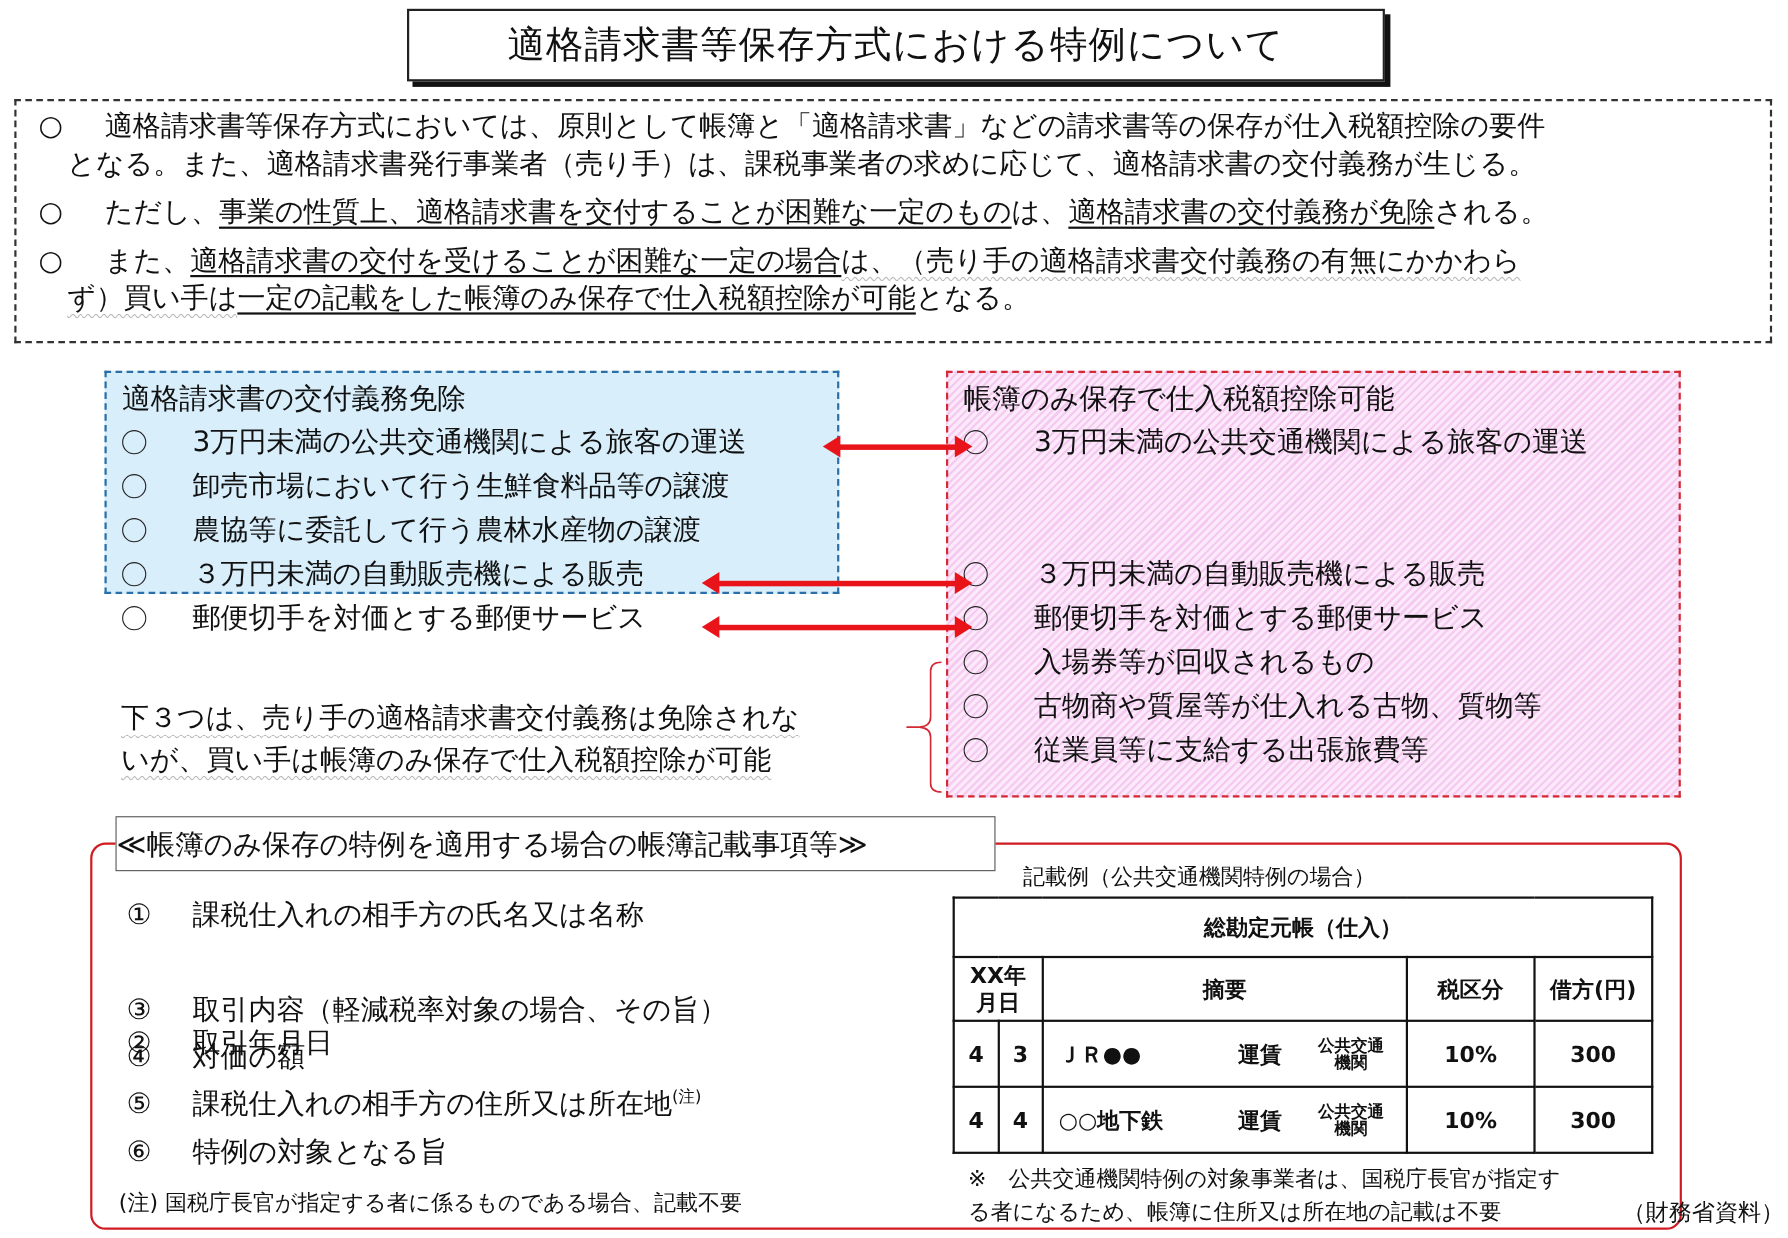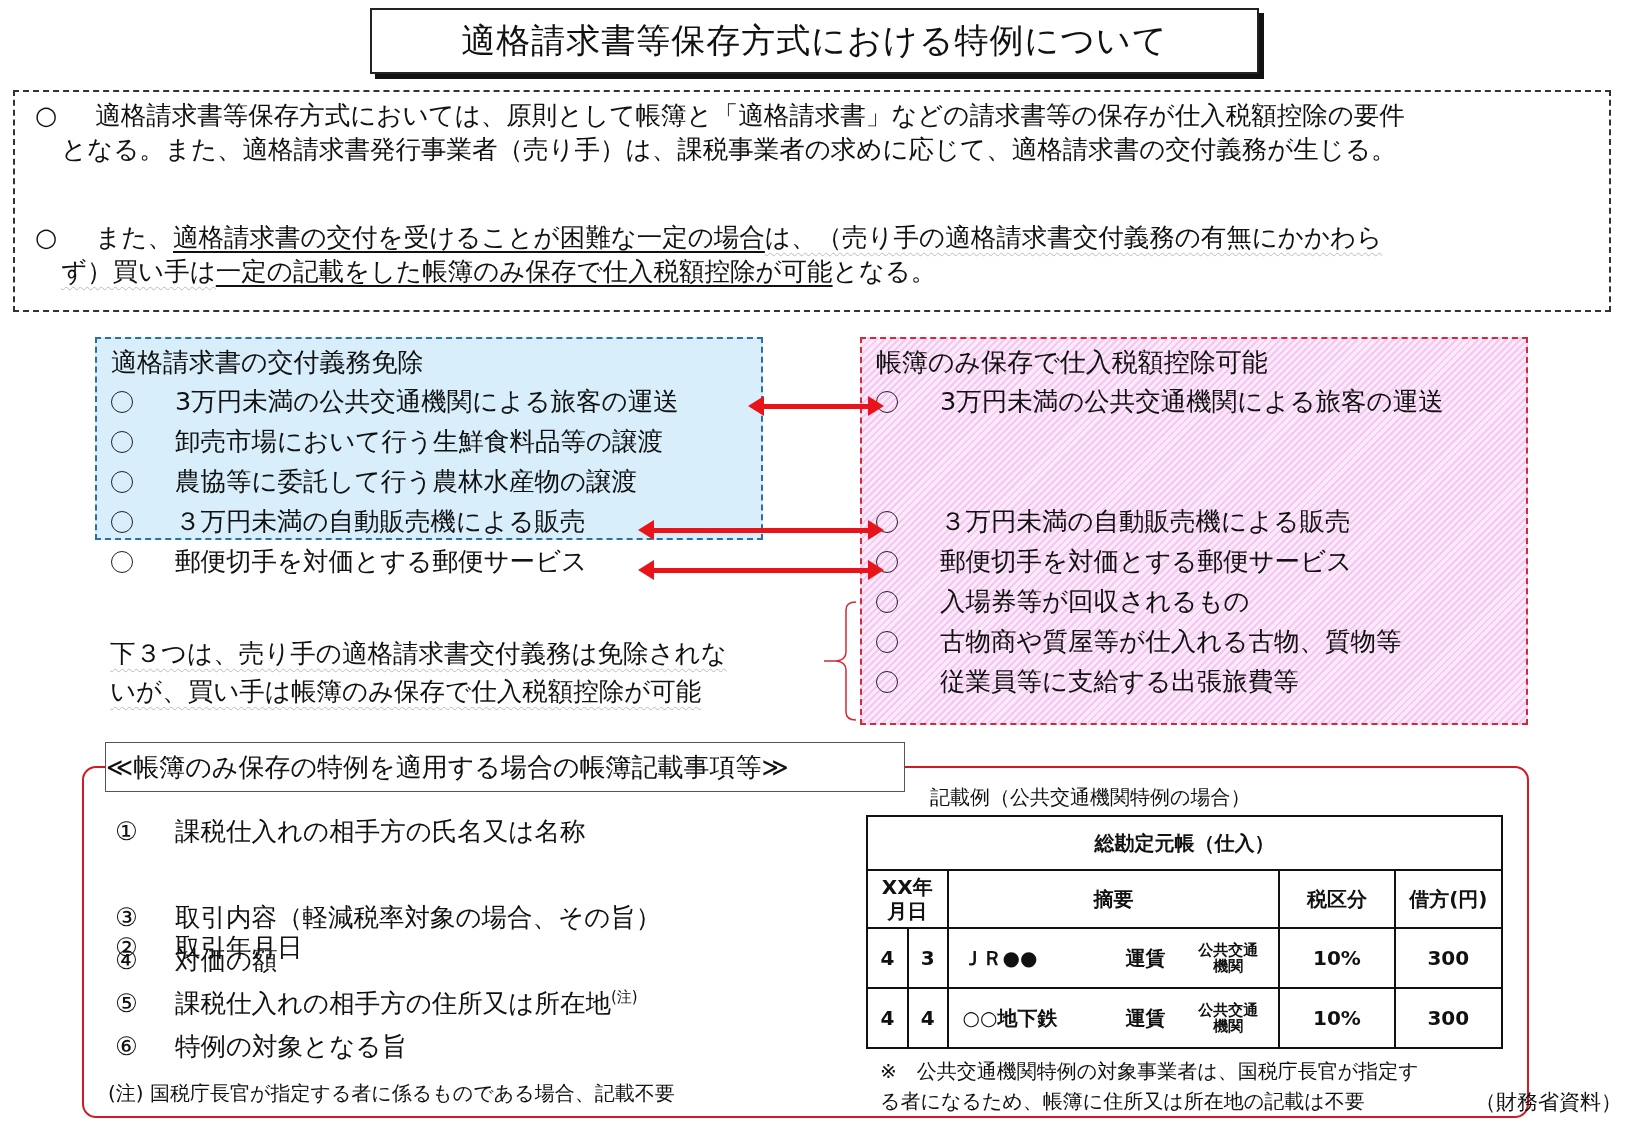--- a/index.html
+++ b/index.html
@@ -68,20 +68,23 @@
 <body>
 
 <div class="abs title-box">適格請求書等保存方式における特例について</div>
 
 <div class="abs intro-box">
   <div class="intro-line" style="top:6px;">
     <span>○</span><span style="display:inline-block;width:38px;"></span><span>適格請求書等保存方式においては、原則として帳簿と「適格請求書」などの請求書等の保存が仕入税額控除の要件</span>
   </div>
   <div class="intro-line" style="top:40px; left:46px;">となる。また、適格請求書発行事業者（売り手）は、課税事業者の求めに応じて、適格請求書の交付義務が生じる。</div>
 
+  <div class="intro-line" style="top:84px;">
+    <span>○</span><span style="display:inline-block;width:38px;"></span><span>ただし、</span><span class="u">事業の性質上、適格請求書を交付することが困難な一定のもの</span><span>は、</span><span class="u">適格請求書の交付義務が免除</span><span>される。</span>
+  </div>
 
   <div class="intro-line" style="top:128px;">
     <span>○</span><span style="display:inline-block;width:38px;"></span><span>また、</span><span class="u">適格請求書の交付を受けることが困難な一定の場合</span><span class="wavy">は、（売り手の適格請求書交付義務の有無にかかわら</span>
   </div>
   <div class="intro-line" style="top:162px; left:46px;">
     <span class="wavy">ず）買い手は</span><span class="u">一定の記載をした帳簿のみ保存で仕入税額控除が可能</span><span>となる。</span>
   </div>
 </div>
 
 <div class="abs blue-box">

